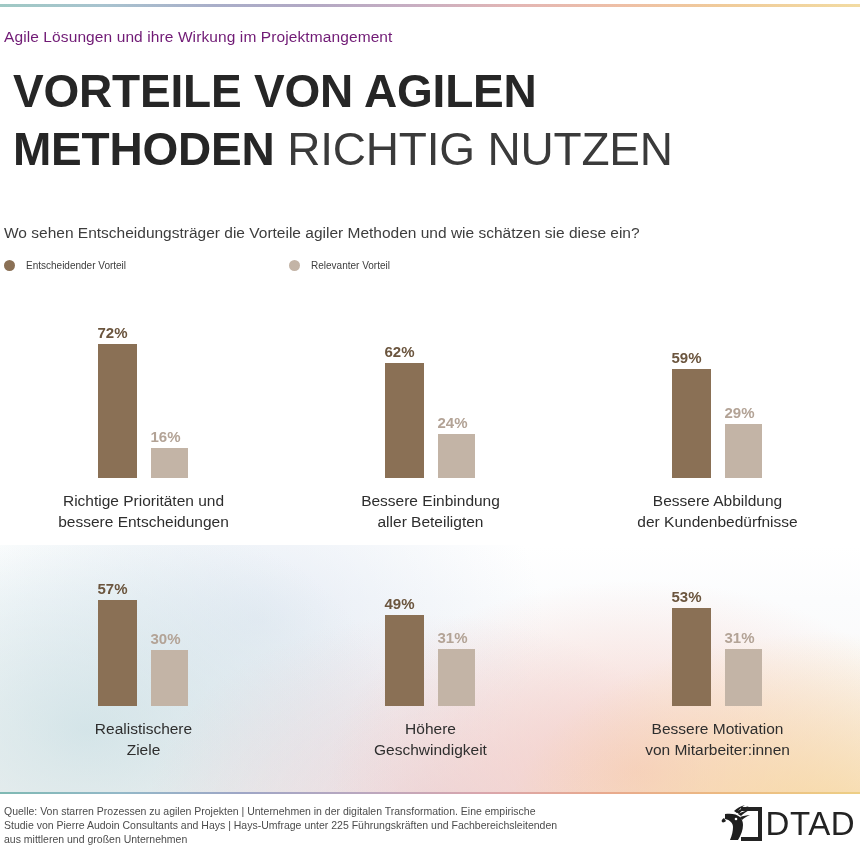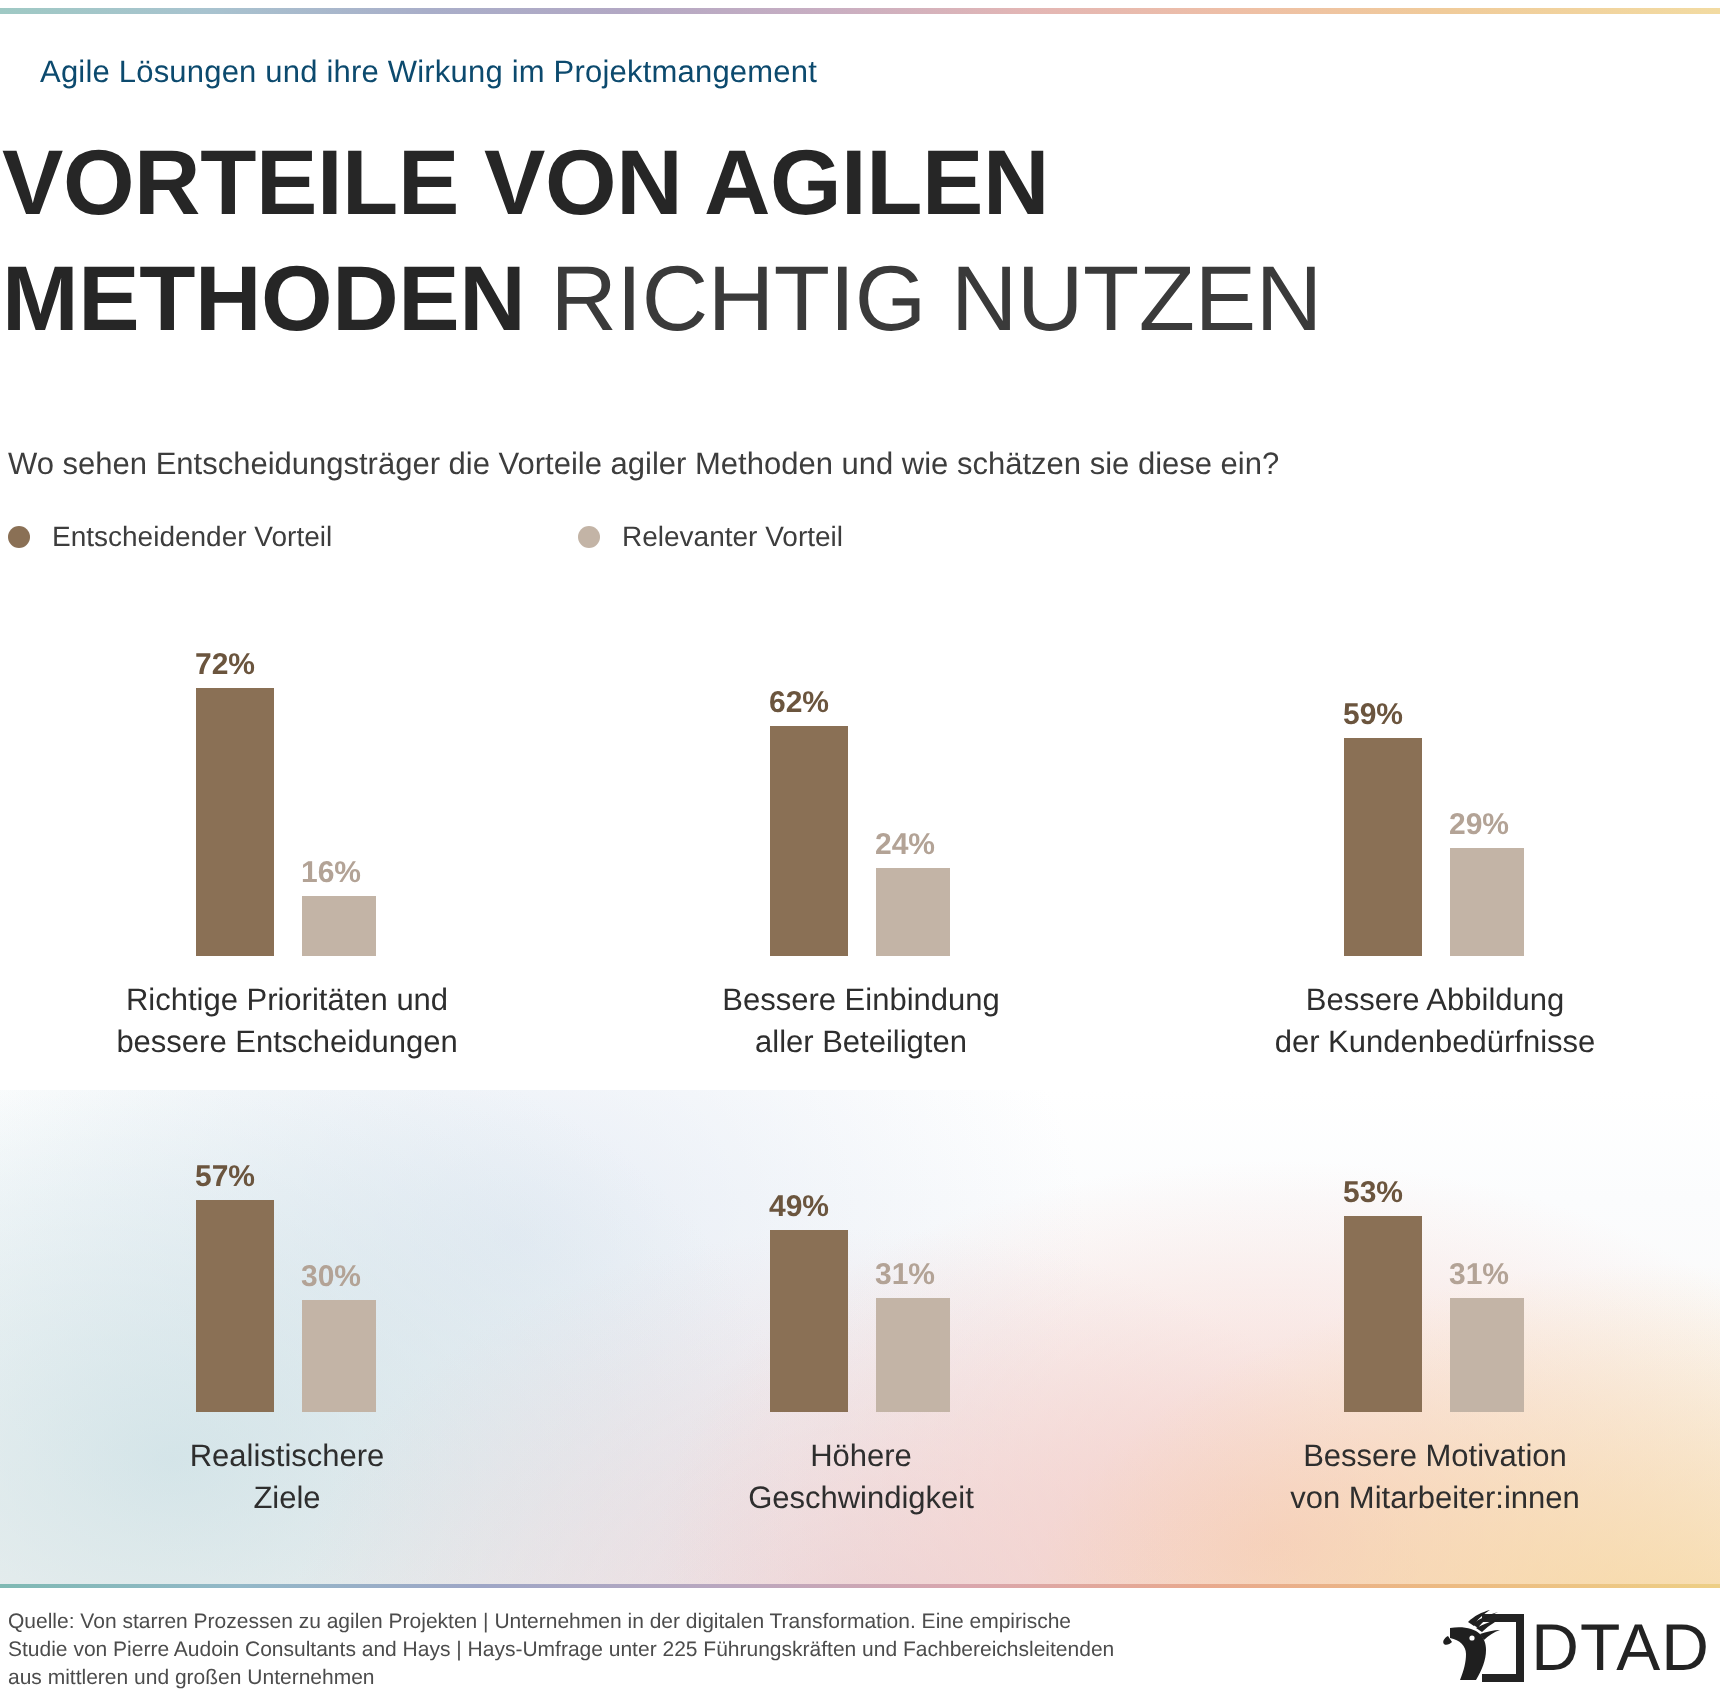--- a/index.html
+++ b/index.html
@@ -17,27 +17,27 @@
   #top-rule {
     position:absolute; left:0; top:4px; width:860px; height:3px;
     background:linear-gradient(90deg,
       #9fc9c4 0%, #a8c3cf 12%, #a9aec9 25%, #b2a8c4 36%,
       #c8aec2 48%, #e3b6b4 60%, #eebfa6 72%, #f0cb9a 84%, #f2dba2 100%);
   }
 
   
   #header { position:absolute; left:0; top:28px; width:860px; }
   #kicker {
-    font-size:15.5px; color:#0c4a6e; letter-spacing:.1px;
-    padding-left:20px; font-weight:400;
+    font-size:15.5px; color:#701a75; letter-spacing:.1px;
+    padding-left:4px; font-weight:400;
   }
   #title-wrap { margin-top:16px; padding-left:1px; }
   .title-line {
     font-size:46px; line-height:58px; letter-spacing:-0.2px;
-    color:#262626; white-space:nowrap;
+    color:#262626; white-space:nowrap;margin-left:12px;
   }
   .t-bold { font-weight:700; }
   .t-light { font-weight:300; color:#3a3a3a; }
 
   
   #question {
     position:absolute; left:4px; top:224px; width:840px;
     font-size:15.5px; color:#3d3d3d;
   }
 
@@ -45,21 +45,21 @@
   #legend {
     position:absolute; left:4px; top:260px; width:600px;
     display:flex; align-items:center;
   }
   .legend-item { display:flex; align-items:center; }
   .legend-item.first { width:285px; }
   .legend-dot {
     width:11px; height:11px; border-radius:50%;
     display:inline-block; margin-right:11px;
   }
-  .legend-label { font-size:14px; color:#3d3d3d; }
+  .legend-label { font-size:10px; color:#3d3d3d; }
 
   
   #gradient-panel {
     position:absolute; left:0; top:545px; width:860px; height:247px;
     background:
       radial-gradient(ellipse 520px 330px at 96% 118%, rgba(247,214,150,.85) 0%, rgba(247,214,150,0) 62%),
       radial-gradient(ellipse 480px 300px at 74% 92%,  rgba(246,200,192,.80) 0%, rgba(246,200,192,0) 64%),
       radial-gradient(ellipse 430px 300px at 50% 108%, rgba(226,198,206,.62) 0%, rgba(226,198,206,0) 66%),
       radial-gradient(ellipse 470px 340px at 10% 75%,  rgba(199,222,227,.72) 0%, rgba(199,222,227,0) 66%),
       radial-gradient(ellipse 420px 300px at 30% 30%,  rgba(214,224,238,.55) 0%, rgba(214,224,238,0) 68%),

